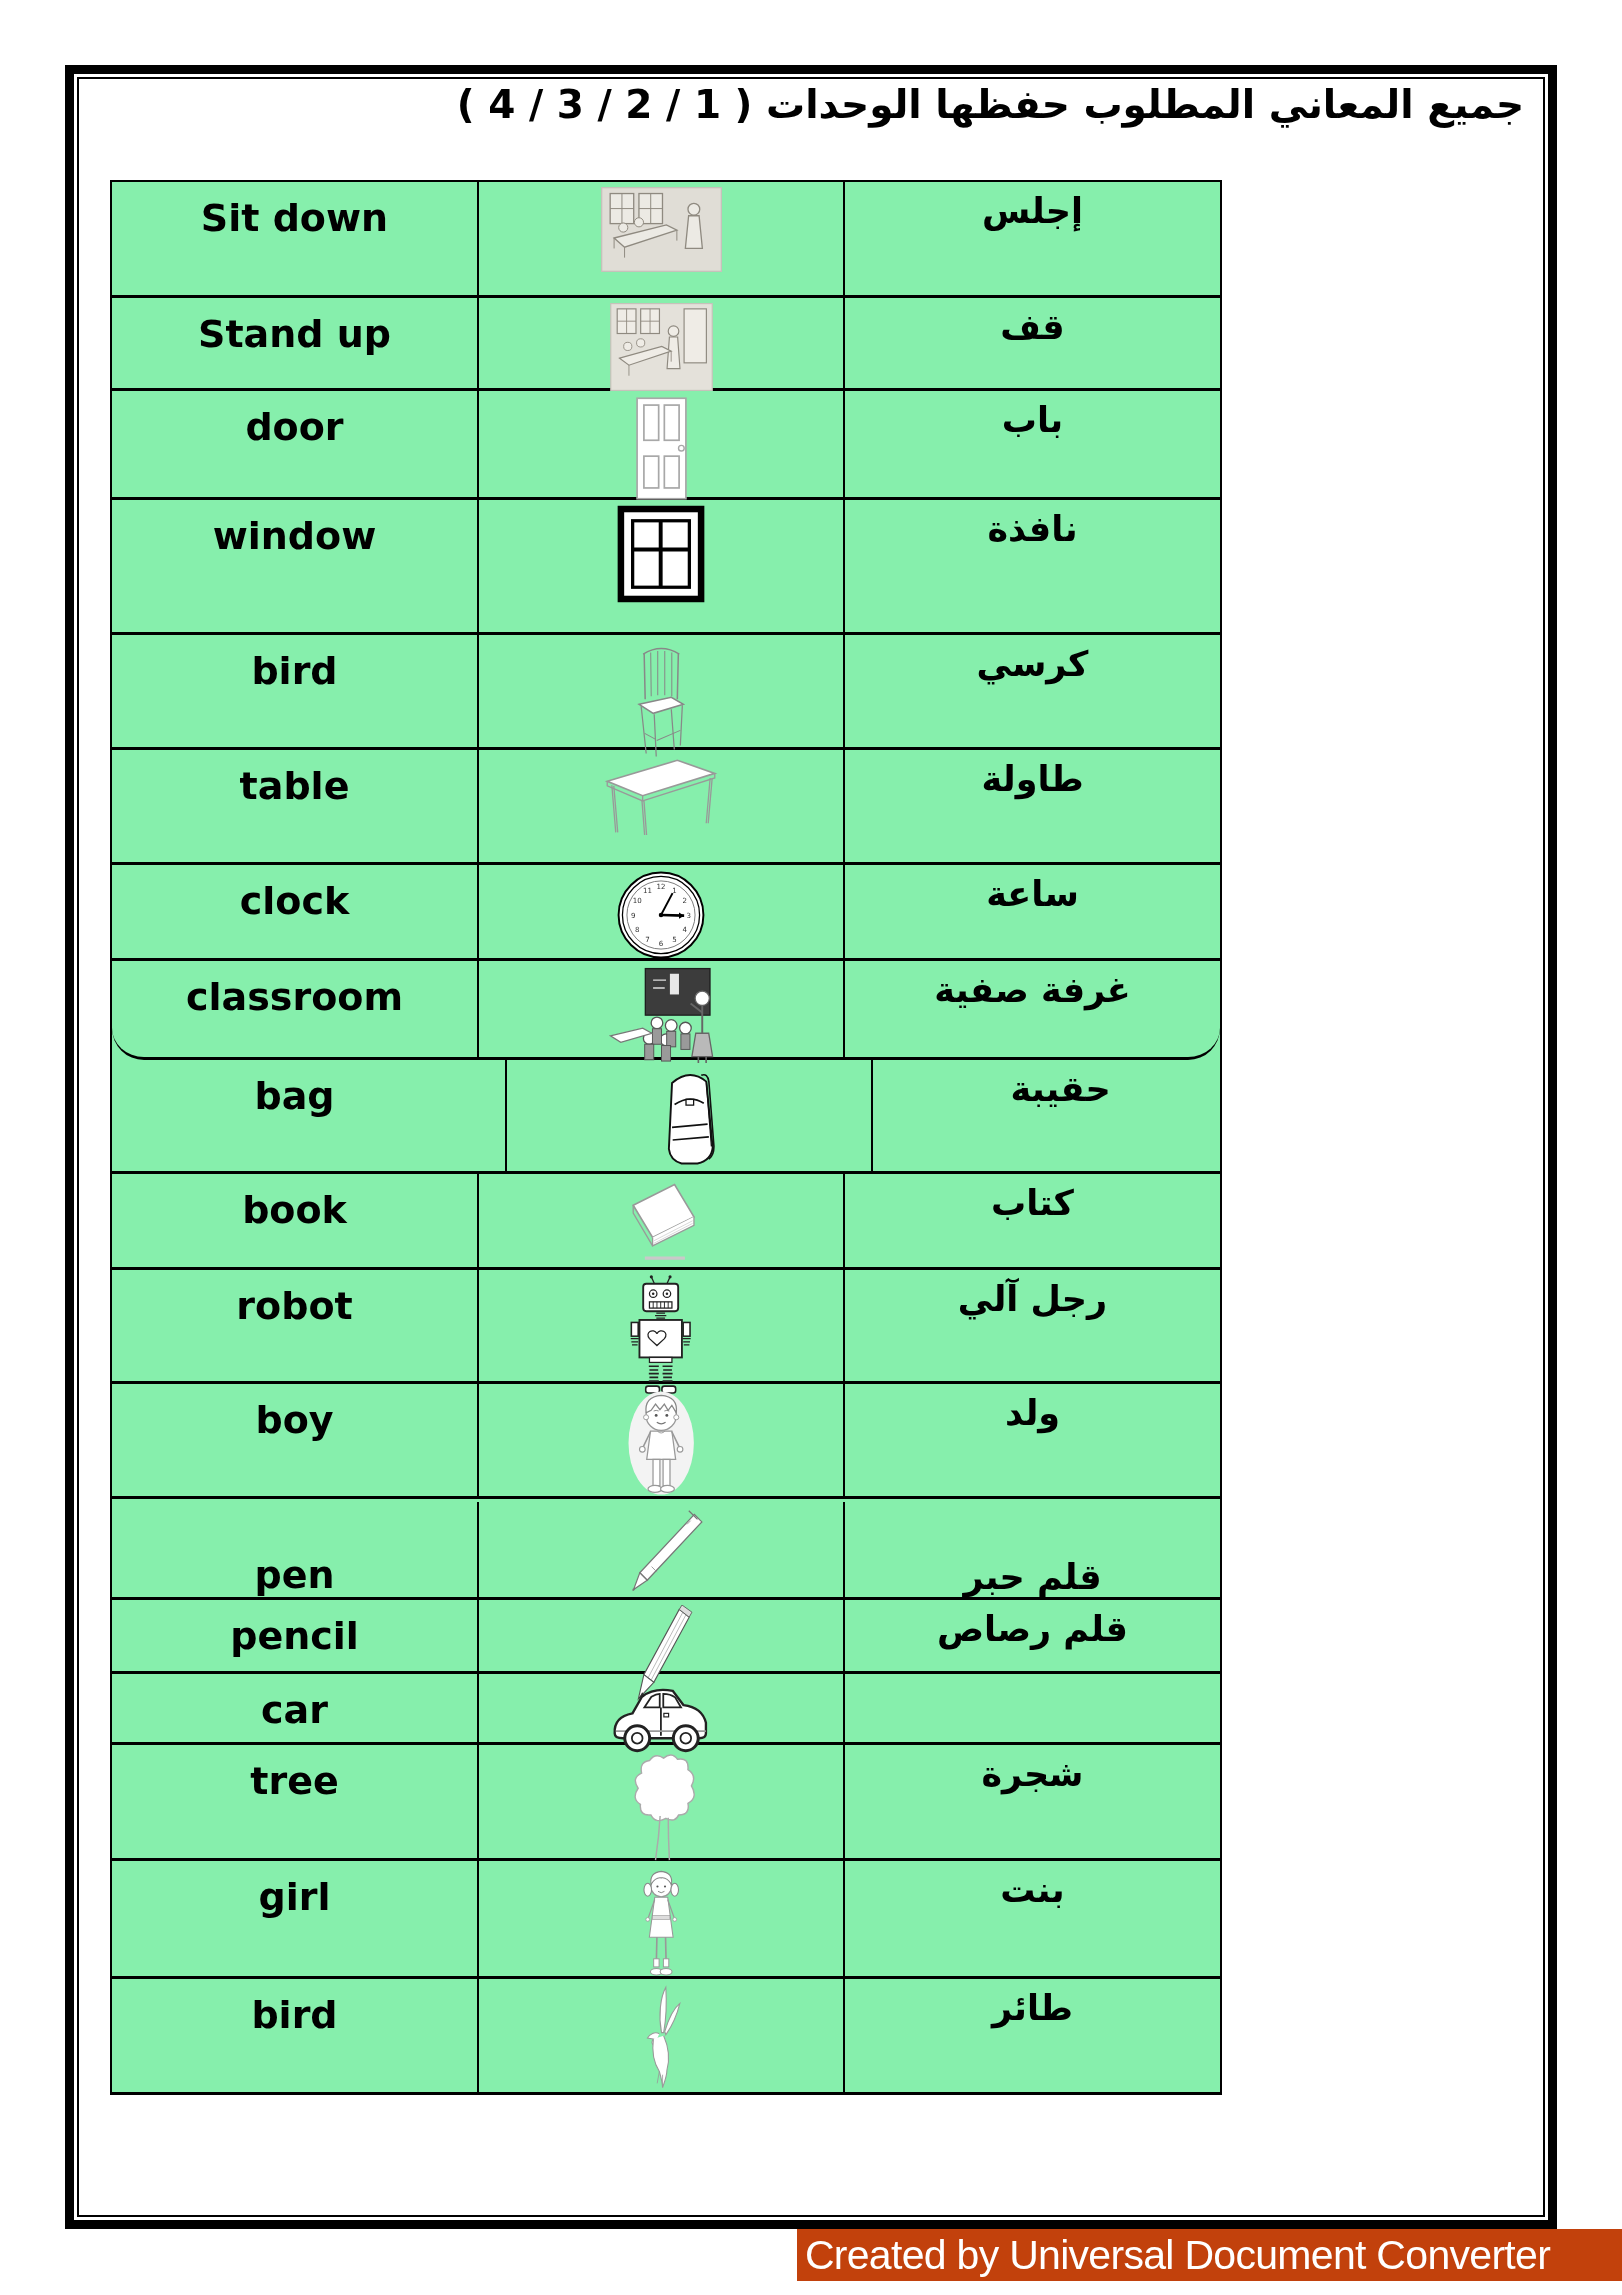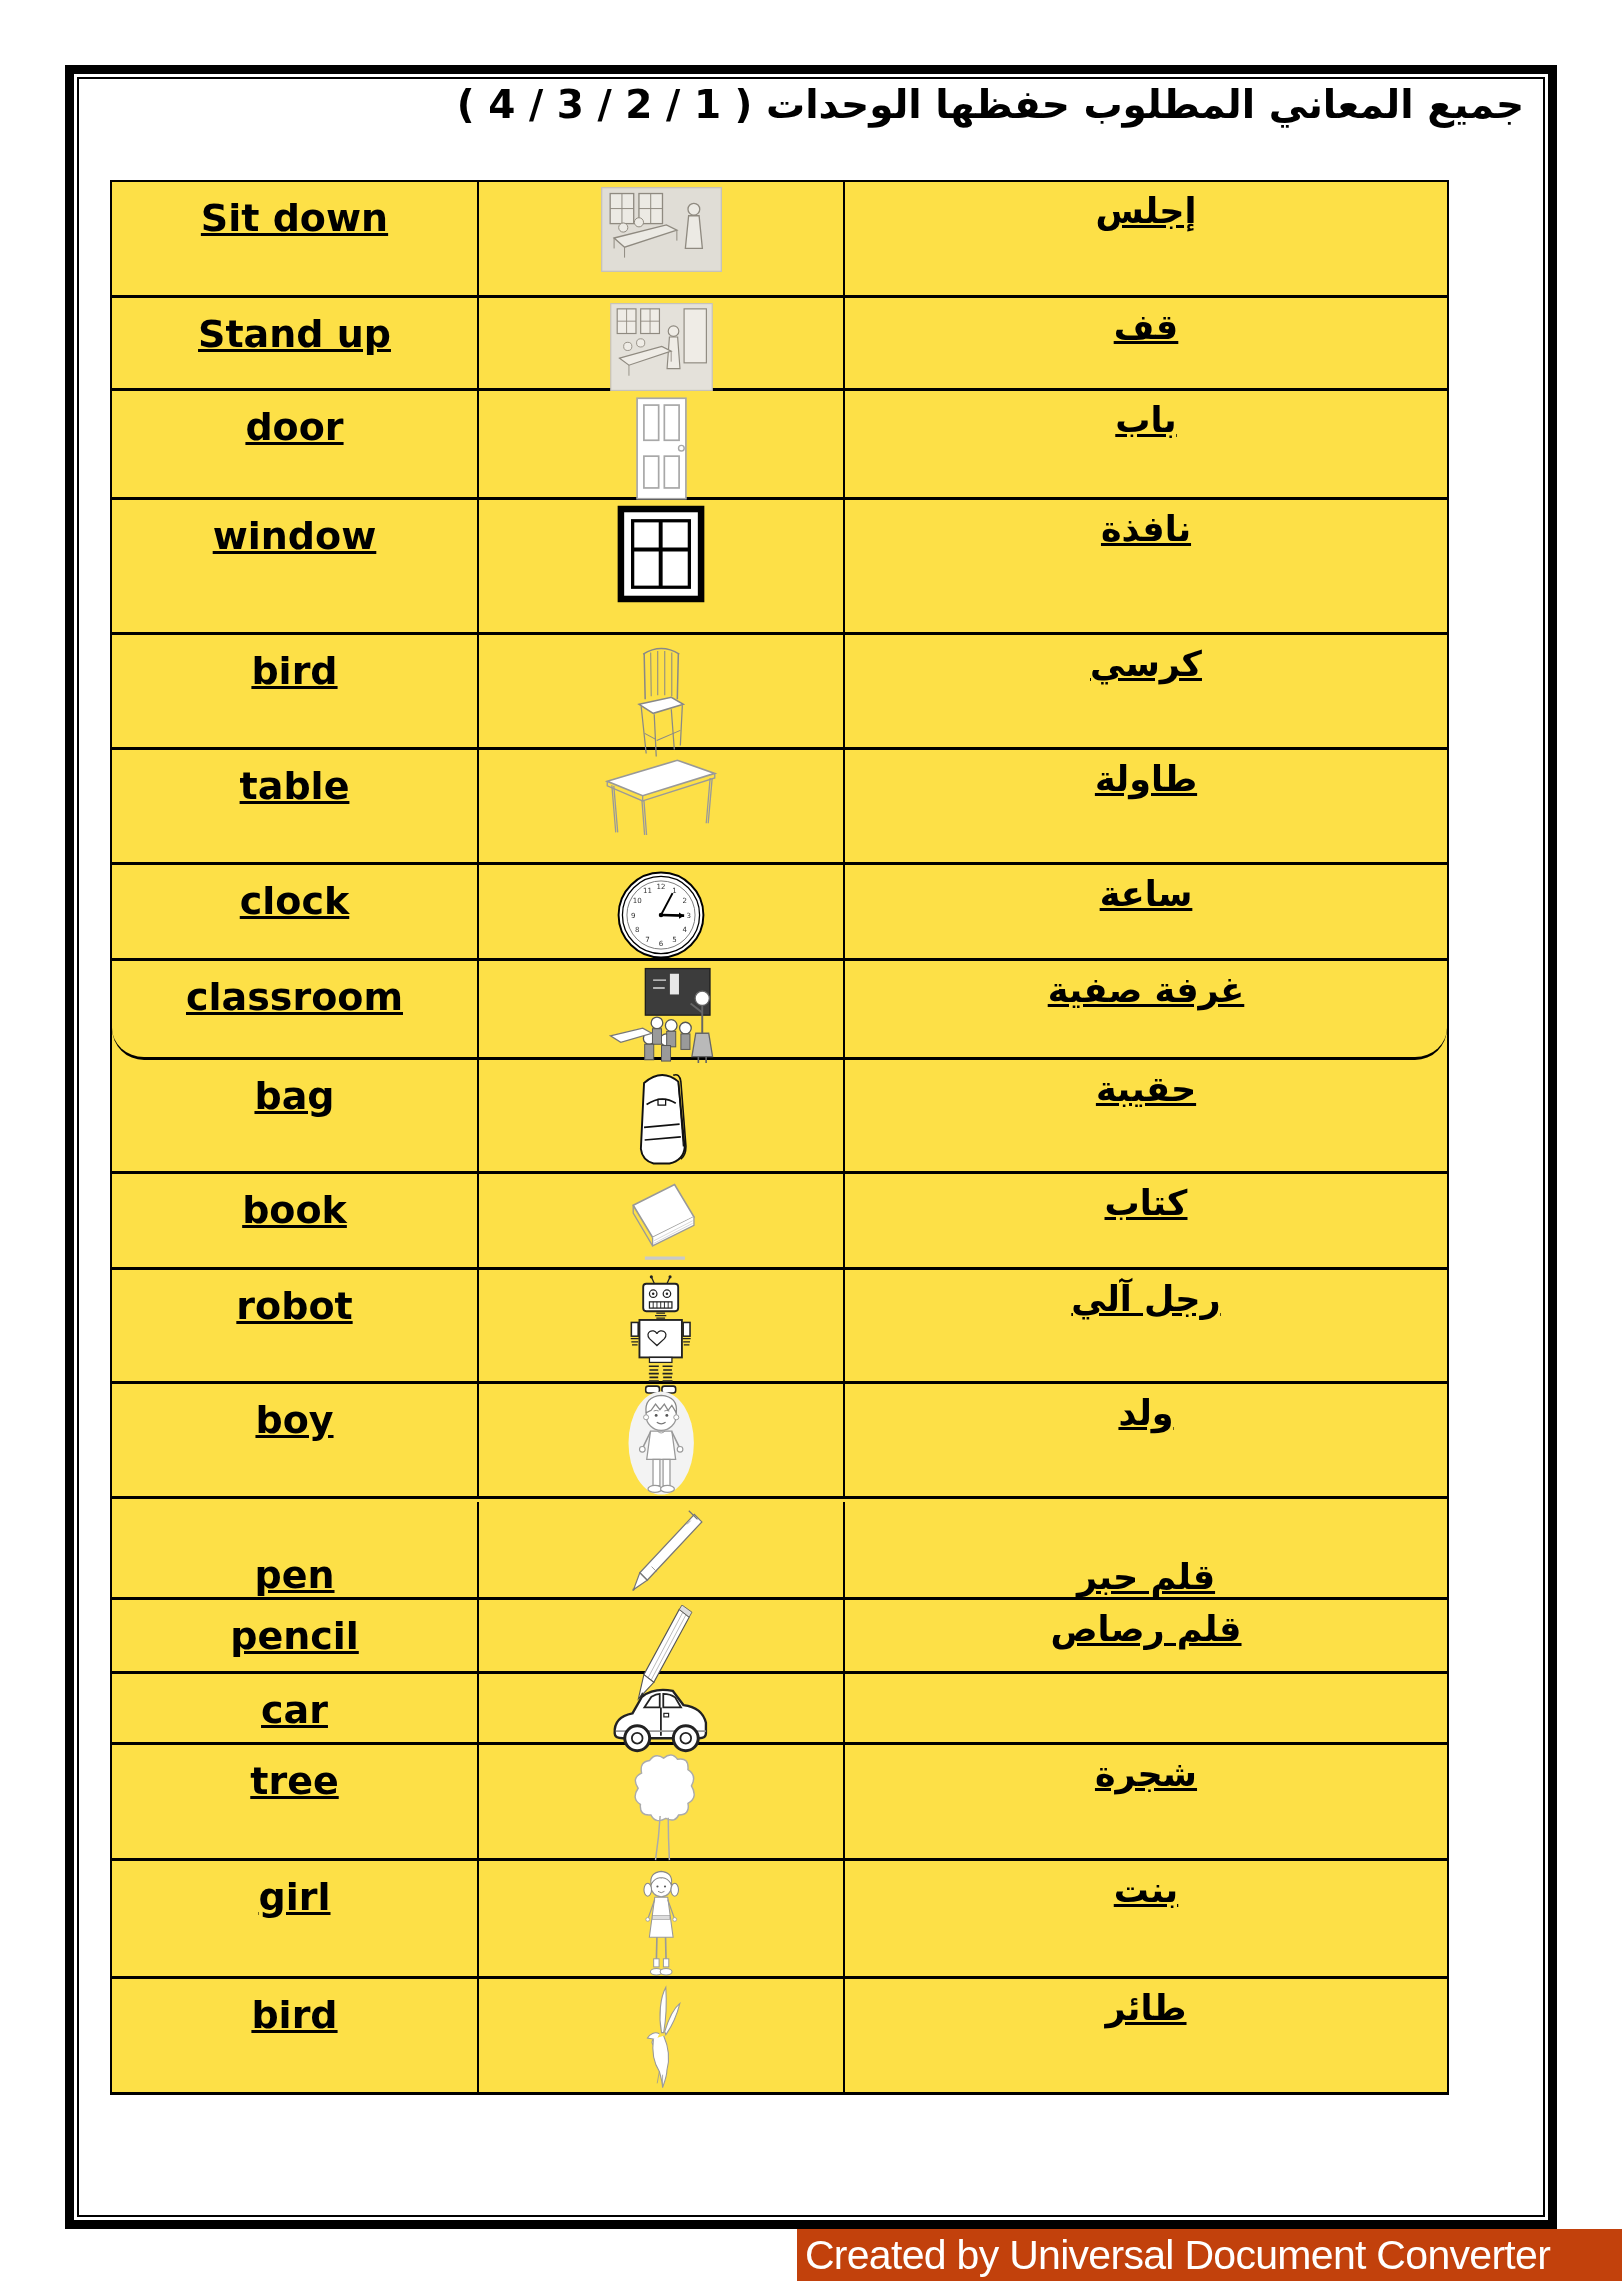--- a/index.html
+++ b/index.html
@@ -1,20 +1,20 @@
 <!DOCTYPE html>
 <html style="font-size:10.5px"><head>
 <meta charset="utf-8">
 <style>
   html,body{margin:0;padding:0;background:#fff;}
   body{width:1623px;height:2295px;position:relative;overflow:hidden;font-family:"DejaVu Sans",sans-serif;}
   .frame{position:absolute;left:65px;top:65px;width:1492px;height:2164px;border:9.2px solid #000;box-sizing:border-box;}
   .frame-inner{position:absolute;left:2.6px;top:2.6px;right:2.6px;bottom:2.6px;border:2.6px solid #000;}
   .header{position:absolute;top:82px;right:99px;font-size:39px;font-weight:bold;color:#000;direction:rtl;white-space:nowrap;font-family:"DejaVu Sans",sans-serif;}
-  .vocab-table{position:absolute;left:110px;top:180px;width:1339px;border:2.6px solid #000;border-bottom-width:3.9px;box-sizing:border-box;background:#fde047;text-decoration:underline;}
+  .vocab-table{position:absolute;left:110px;top:180px;width:1112px;border:2.6px solid #000;border-bottom-width:3.9px;box-sizing:border-box;background:#86efac;}
   .vrow{display:flex;border-bottom:3.9px solid #000;box-sizing:border-box;}
   .vrow:last-child{border-bottom:none;}
   .cell{box-sizing:border-box;overflow:visible;}
   .c-en{width:365px;text-align:center;padding-top:14.4px;font-weight:bold;font-size:38px;color:#000;font-family:"DejaVu Sans",sans-serif;}
   .c-img{width:368px;border-left:2.6px solid #000;border-right:2.6px solid #000;display:flex;justify-content:center;align-items:flex-start;padding-top:5.2px;}
   .c-ar{flex:1;text-align:center;padding-top:9.2px;font-weight:bold;font-size:35px;color:#000;direction:rtl;font-family:"DejaVu Sans",sans-serif;}
   .pic{display:inline-block;line-height:0;}
   .footer-band{position:absolute;left:797px;top:2229px;width:826px;height:52px;background:#c2410c;display:flex;align-items:center;padding-left:7.9px;box-sizing:border-box;}
   .footer-band span{font-family:"Liberation Sans",sans-serif;font-size:41px;color:#fff;white-space:nowrap;letter-spacing:-0.7px;}
 </style>
@@ -177,21 +177,21 @@
                 <rect x="93" y="101" width="14" height="24"></rect>
 <rect x="115" y="105" width="14" height="24"></rect>
                 <rect x="59" y="121" width="14" height="24"></rect>
 <rect x="85" y="123" width="14" height="24"></rect>
               </g>
 <path d="M6,108 L56,96 L70,104 L22,118 Z" fill="#fff" stroke="#777" stroke-width="2"></path>
 </svg></span>
         </div>
         <div class="cell c-ar" dir="rtl"><span>غرفة صفية</span></div>
       </div>
-      <div class="vrow" style="height: 114px;">
+      <div class="vrow" style="height: 114px; gap: 28px;">
         <div class="cell c-en"><span>bag</span></div>
         <div class="cell c-img">
           <span class="pic"><svg width="73" height="105" viewBox="0 0 115 165" xmlns="http://www.w3.org/2000/svg">
 <path d="M30,28 Q58,4 84,26 L94,130 Q92,150 70,155 L45,155 Q27,150 25,132 Z" fill="#fff" stroke="#111" stroke-width="3"></path>
 <path d="M76,16 Q86,12 88,26 L96,128 Q96,142 88,148" fill="none" stroke="#111" stroke-width="2.5"></path>
 <path d="M84,26 L92,128" fill="none" stroke="#111" stroke-width="2"></path>
 <path d="M34,62 Q58,46 80,60" fill="none" stroke="#111" stroke-width="2.5"></path>
 <rect x="52" y="54" width="12" height="9" fill="#fff" stroke="#111" stroke-width="2"></rect>
 <path d="M30,98 L86,93 M31,118 L88,113" fill="none" stroke="#111" stroke-width="2.5"></path>
 </svg></span>

